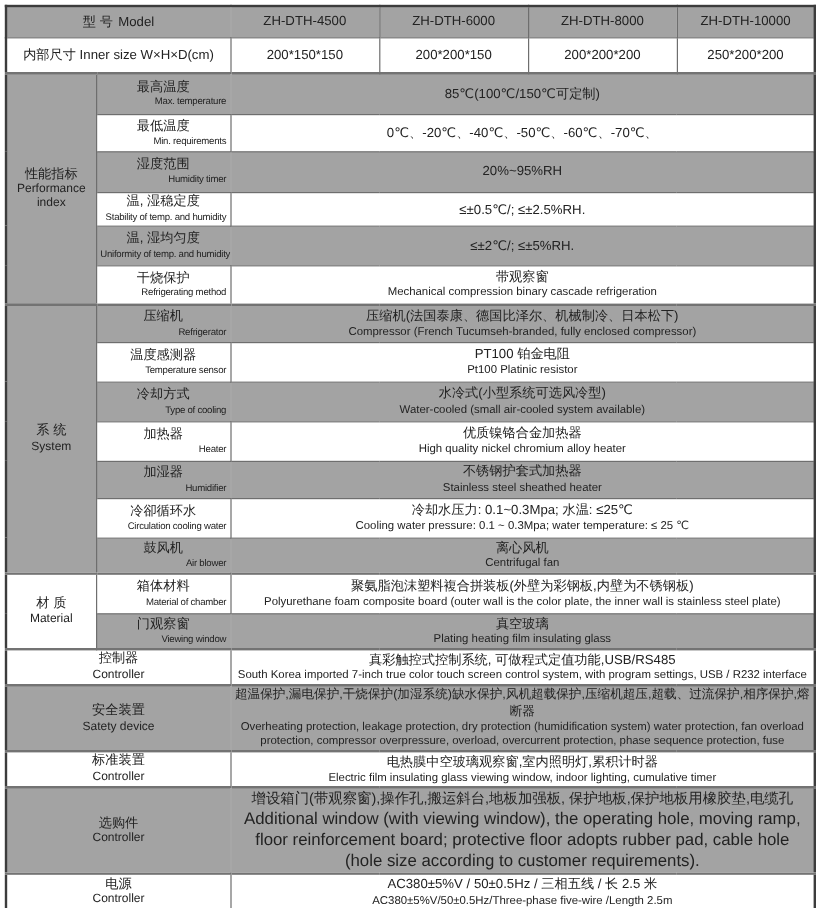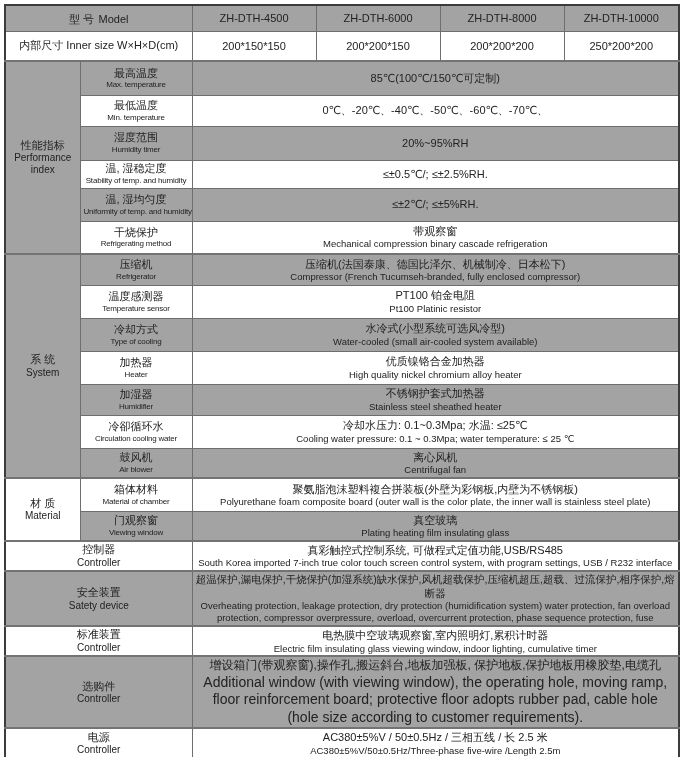--- a/index.html
+++ b/index.html
@@ -4,21 +4,21 @@
 <style>
   html,body{margin:0;padding:0;background:#ffffff;}
   body{font-family:"Liberation Sans","DejaVu Sans",sans-serif;color:#222;}
   .wrap{width:674px;margin:4px auto;}
   table{border-collapse:collapse;table-layout:fixed;width:674px;border:2px solid #3c3c3c;}
   td{border:1px solid #6e6e6e;text-align:center;vertical-align:middle;padding:1px 3px;overflow:hidden;}
   tr.blue > td{background:#a3a3a3;}
   td.sec-cell{background:#ffffff;}
   .zh{font-size:11px;line-height:1.25;}
   .en{font-size:10px;line-height:1.2;}
-  td.sub .en{font-size:8px;letter-spacing:-0.2px;white-space:nowrap;}
+  td.sub .en{font-size:8px;letter-spacing:-0.2px;white-space:nowrap;text-align:right;}
   .val-zh{font-size:11px;line-height:1.3;}
   .val-en{font-size:9.5px;line-height:1.25;}
   .one-line{font-size:11px;}
   tr.thick > td{border-top:2px solid #737373;}
   
   .r26{height:26px}.r28{height:28px}.r30{height:30px}.r31{height:31px}.r32{height:32px}
   .r33{height:33px}.r34{height:34px}.r38{height:38px}
 </style>
 </head>
 <body>
@@ -61,21 +61,21 @@
       </td>
       <td class="sub">
         <div class="zh">最高温度</div>
         <div class="en">Max. temperature</div>
       </td>
       <td colspan="4" class="one-line">85℃(100℃/150℃可定制)</td>
     </tr>
     <tr class="r31">
       <td class="sub">
         <div class="zh">最低温度</div>
-        <div class="en">Min. temperature</div>
+        <div class="en">Min. requirements</div>
       </td>
       <td colspan="4" class="one-line">0℃、-20℃、-40℃、-50℃、-60℃、-70℃、</td>
     </tr>
     <tr class="blue r34">
       <td class="sub">
         <div class="zh">湿度范围</div>
         <div class="en">Humidity timer</div>
       </td>
       <td colspan="4" class="one-line">20%~95%RH</td>
     </tr>

